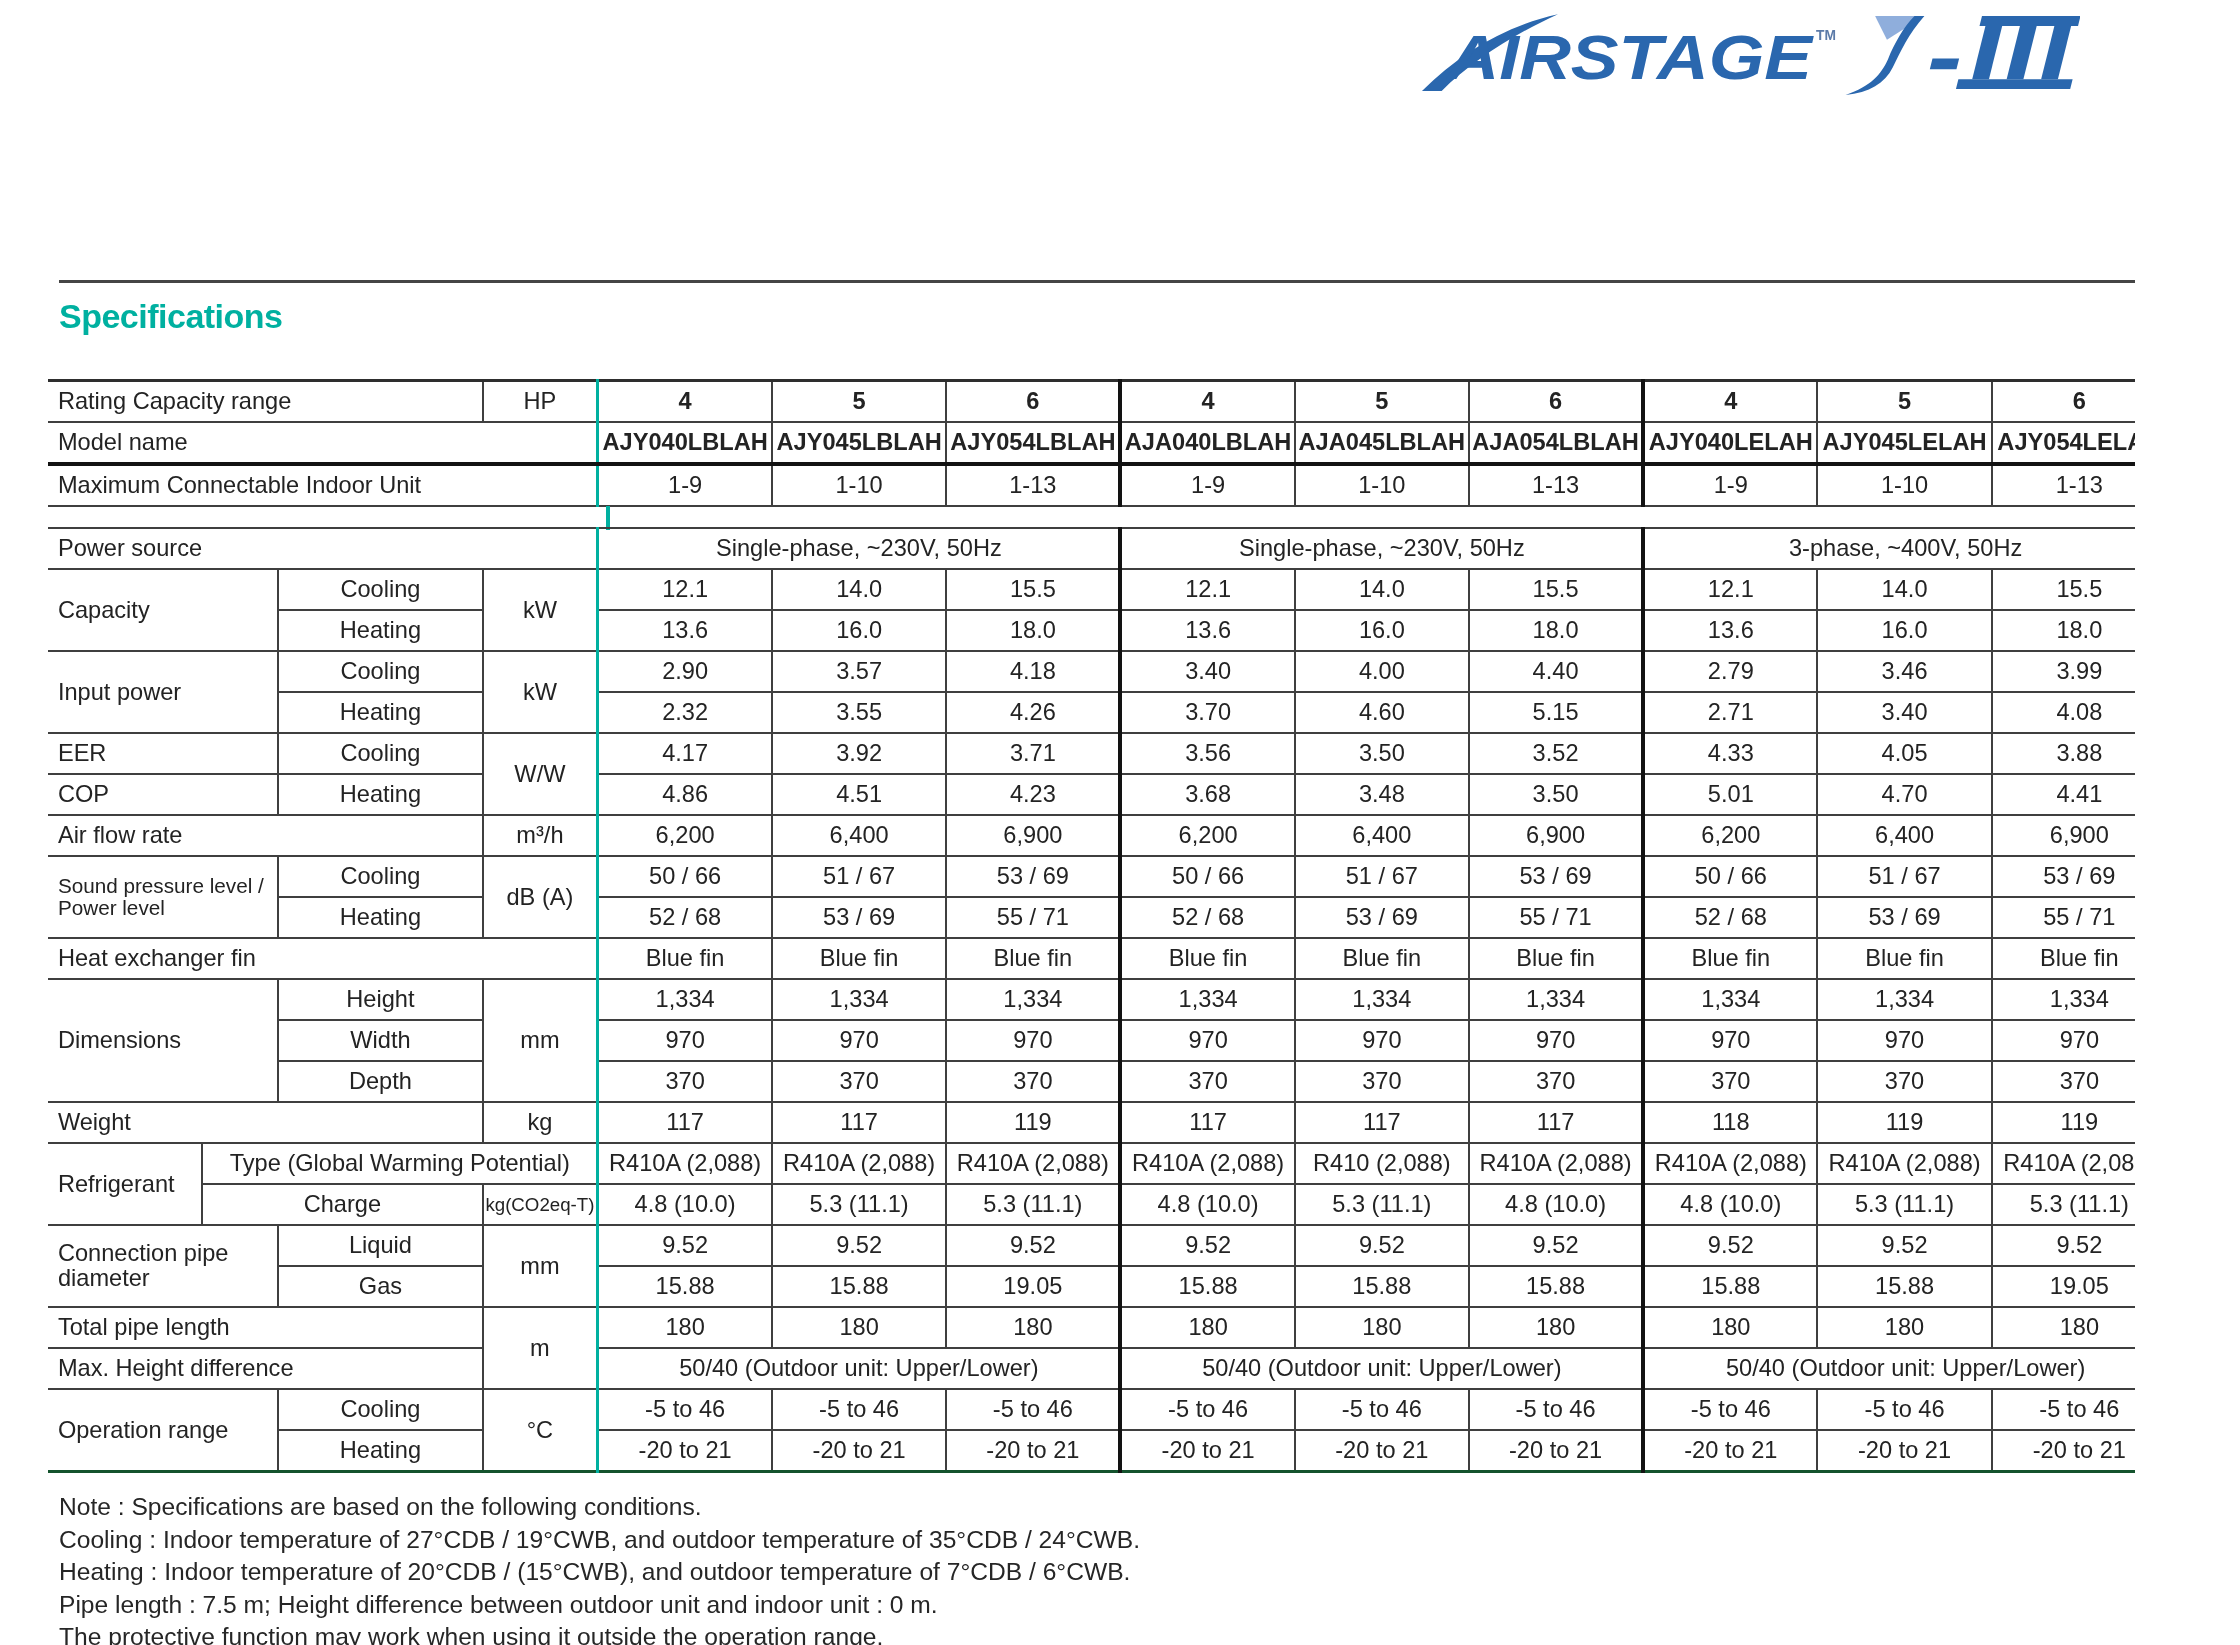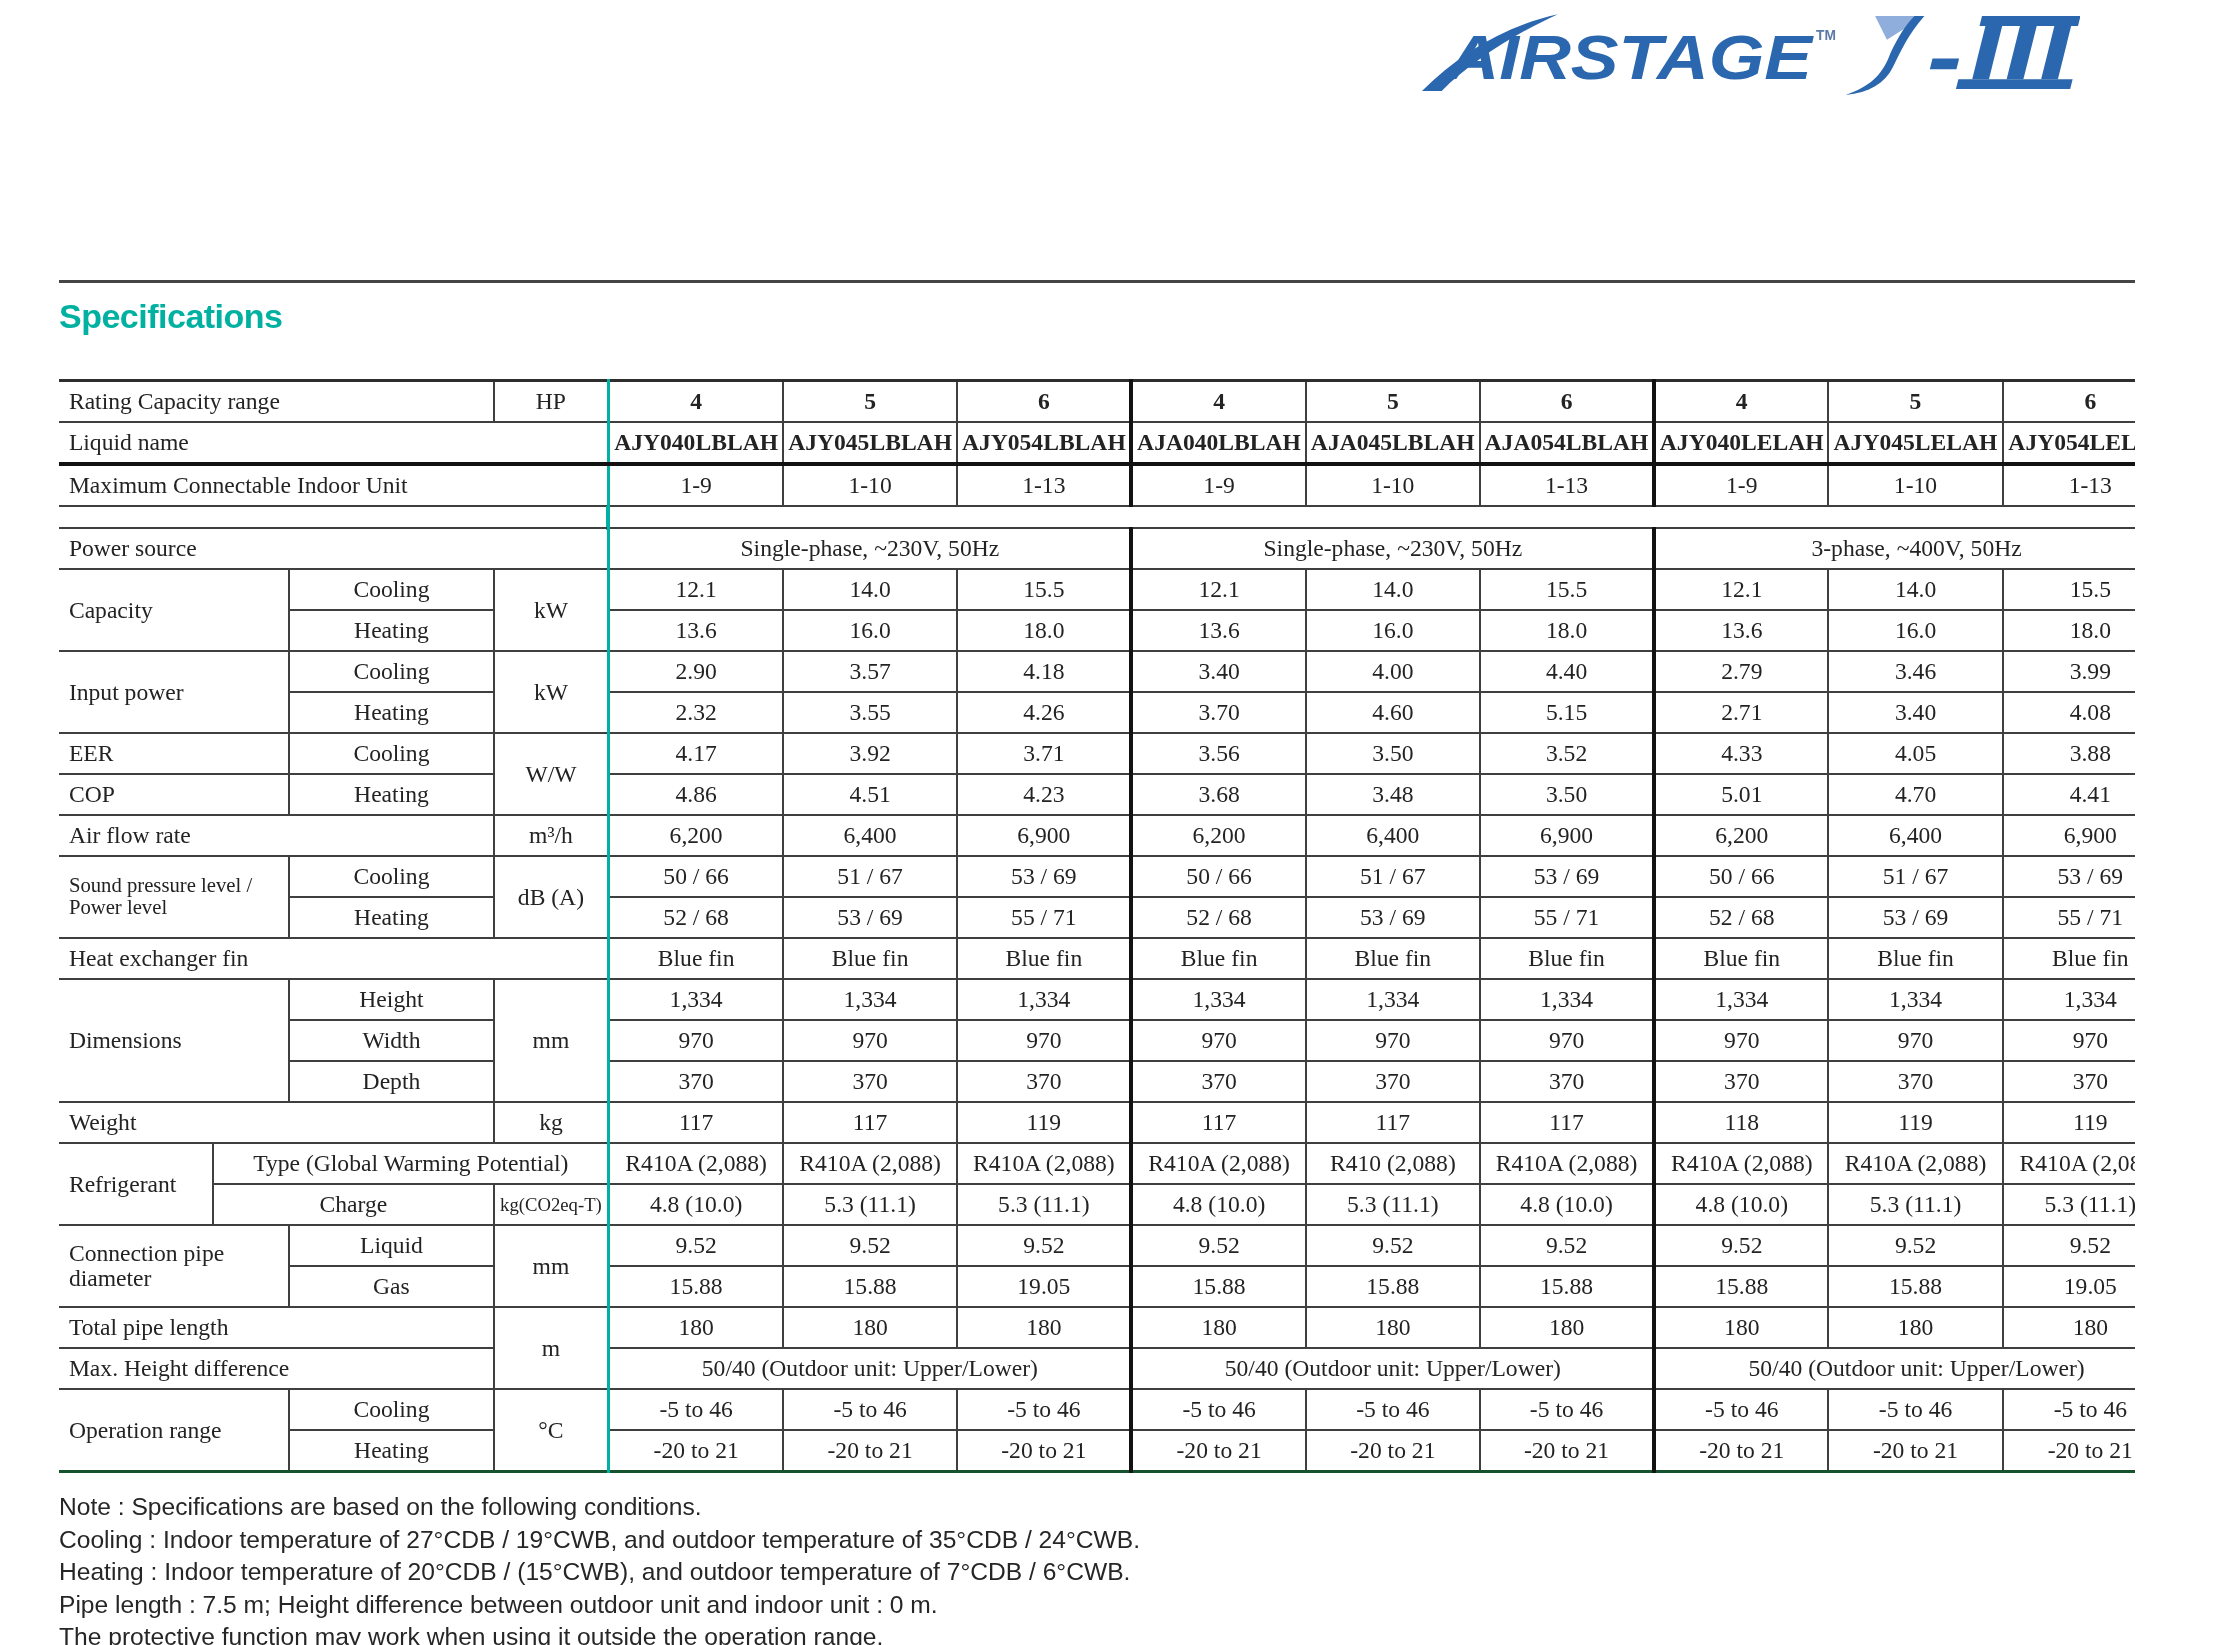--- a/index.html
+++ b/index.html
@@ -1,21 +1,21 @@
 <!DOCTYPE html>
 <html><head>
 <meta charset="utf-8">
 <style>
   html,body{margin:0;padding:0;background:#ffffff;}
   .page{position:relative;width:2135px;height:1645px;background:#ffffff;overflow:hidden;
         font-family:"Liberation Sans",sans-serif;color:#232323;}
   .logo{position:absolute;top:11.8px;right:55px;}
   .divider{position:absolute;left:59px;top:280px;width:2118px;height:3px;background:#454545;}
   .title{position:absolute;left:59px;top:297px;font-size:34px;font-weight:bold;color:#00b0a0;letter-spacing:-0.5px;}
-  table.spec{position:absolute;left:59px;border-collapse:collapse;table-layout:fixed;width:2118px;font-size:23.6px;font-family:Liberation Serif, serif;}
+  table.spec{position:absolute;left:48px;border-collapse:collapse;table-layout:fixed;width:2118px;font-size:23.6px;}
   #table1{top:379px;border-top:3px solid #2e2e2e;border-bottom:2px solid #3f3f3f;}
   #table2{top:527px;border-top:2px solid #3f3f3f;border-bottom:3px solid #14532d;}
   td{height:39px;padding:0;border-right:2px solid #3f3f3f;border-bottom:2px solid #3f3f3f;
      text-align:center;vertical-align:middle;line-height:1.05;overflow:hidden;white-space:nowrap;}
   td.lab{text-align:left;padding-left:9.9px;}
   td.g{border-right:4.9px solid #121212;}
   td.t{border-right:3.9px solid #00b0a0;}
   td.e{border-right:none;}
   td.k{border-bottom:4.9px solid #121212;}
   td.b{font-weight:bold;}
@@ -69,21 +69,21 @@
       <td class="b">5</td>
       <td class="b g">6</td>
       <td class="b">4</td>
       <td class="b">5</td>
       <td class="b g">6</td>
       <td class="b">4</td>
       <td class="b">5</td>
       <td class="b e">6</td>
     </tr>
     <tr>
-      <td class="lab t k" colspan="4">Liquid name</td>
+      <td class="lab t k" colspan="4">Model name</td>
       <td class="b k">AJY040LBLAH</td>
       <td class="b k">AJY045LBLAH</td>
       <td class="b k g">AJY054LBLAH</td>
       <td class="b k">AJA040LBLAH</td>
       <td class="b k">AJA045LBLAH</td>
       <td class="b k g">AJA054LBLAH</td>
       <td class="b k">AJY040LELAH</td>
       <td class="b k">AJY045LELAH</td>
       <td class="b k e">AJY054LELAH</td>
     </tr>

